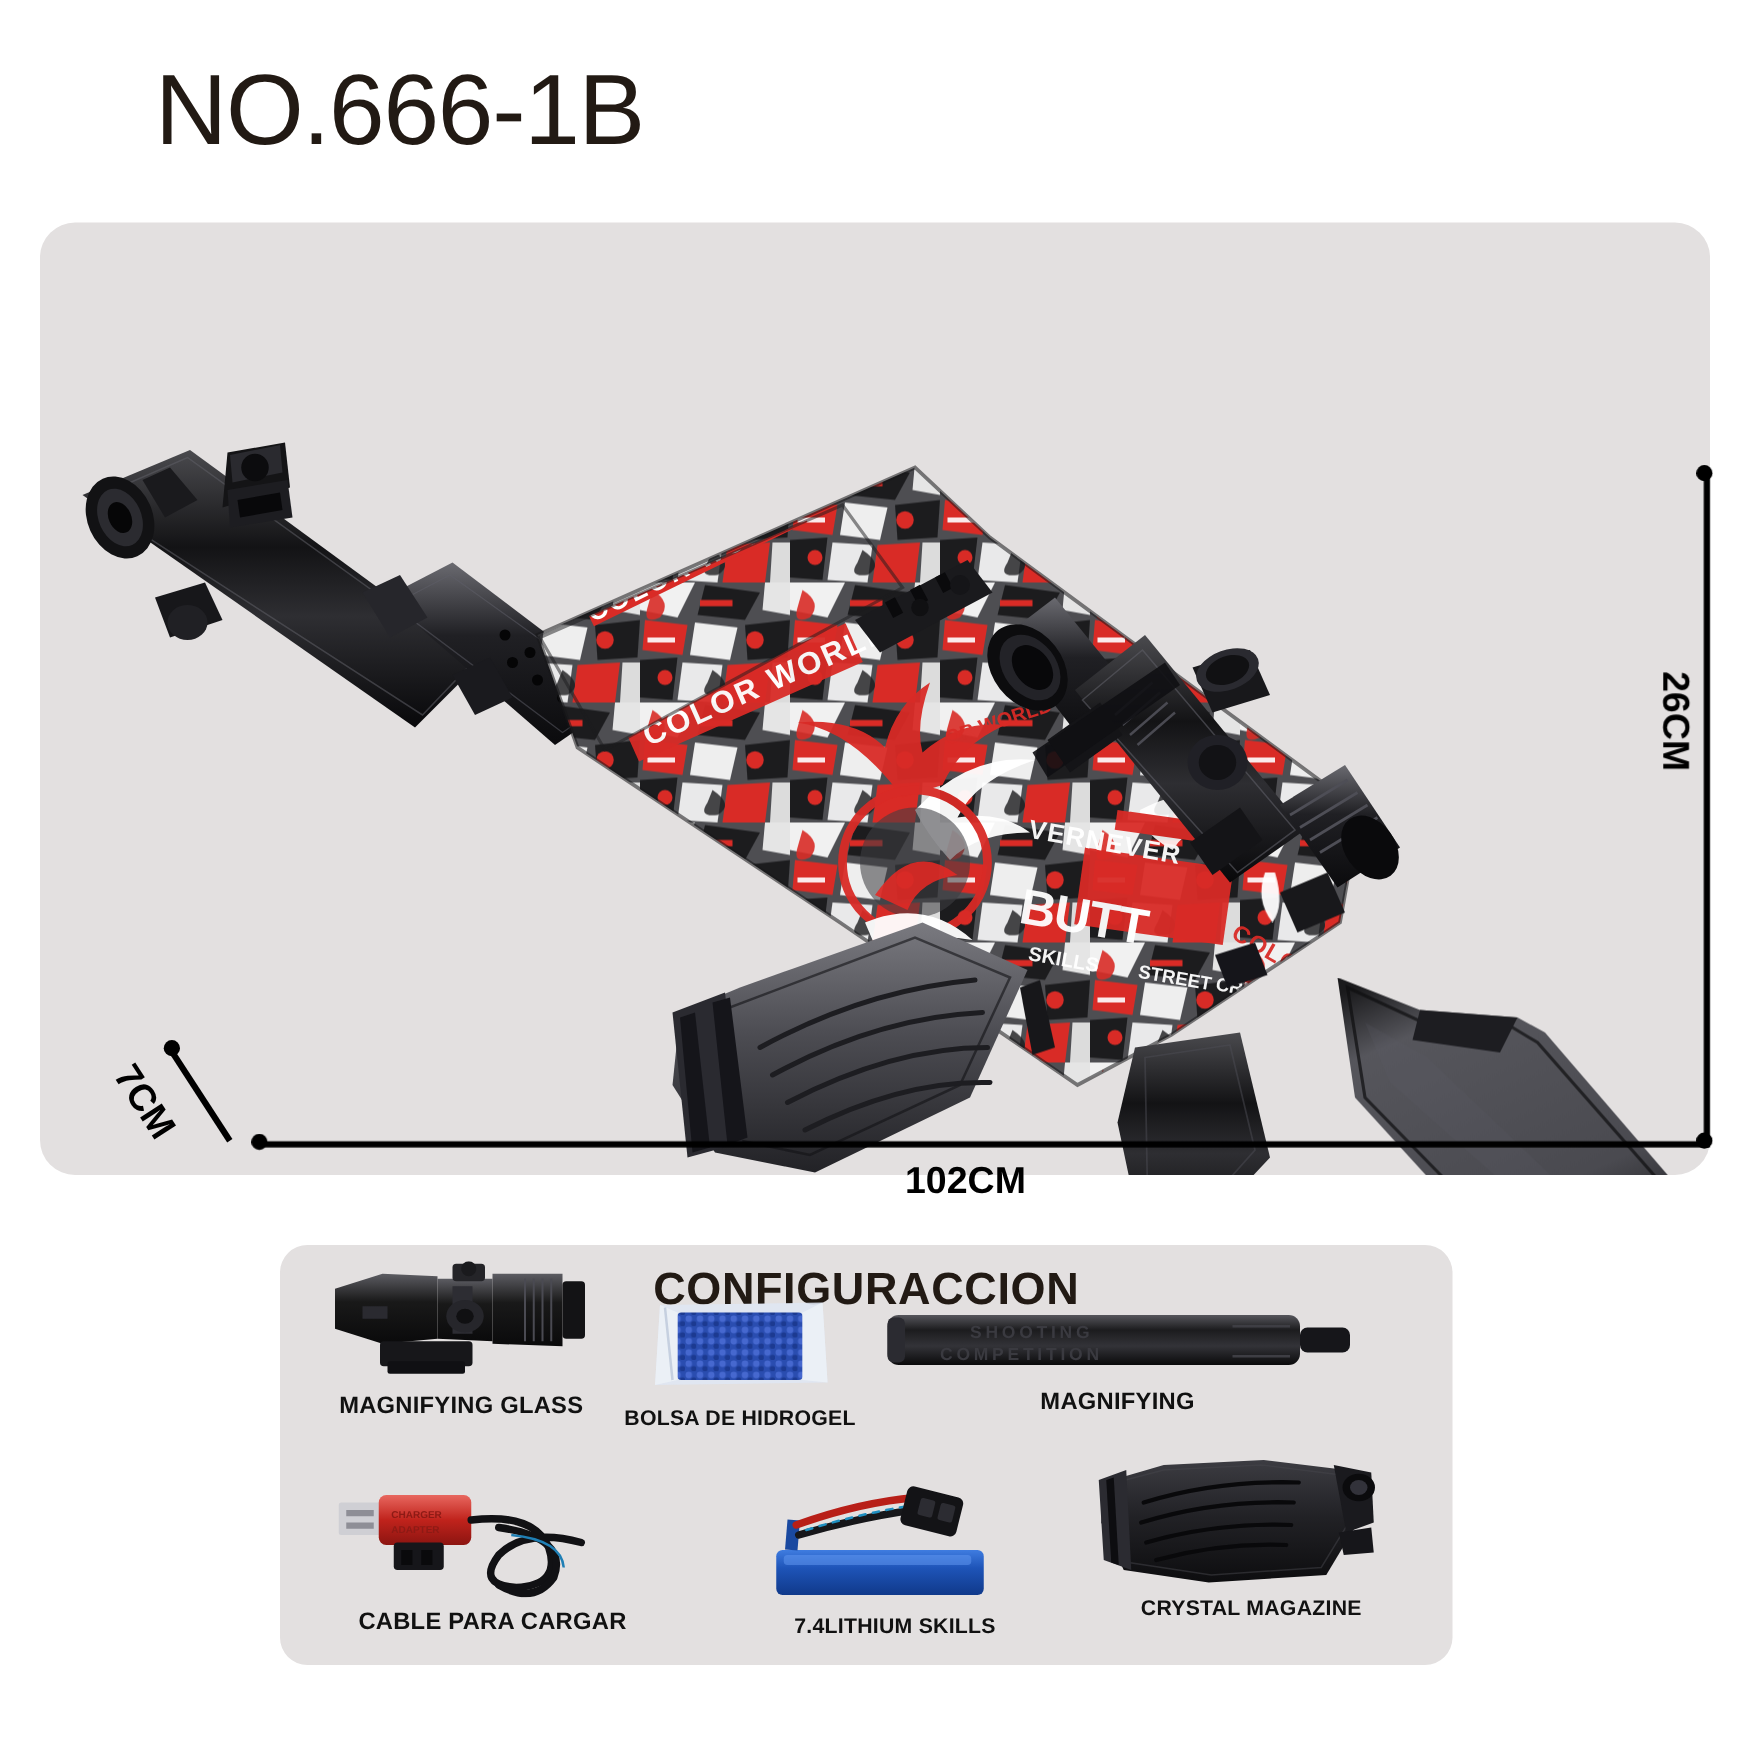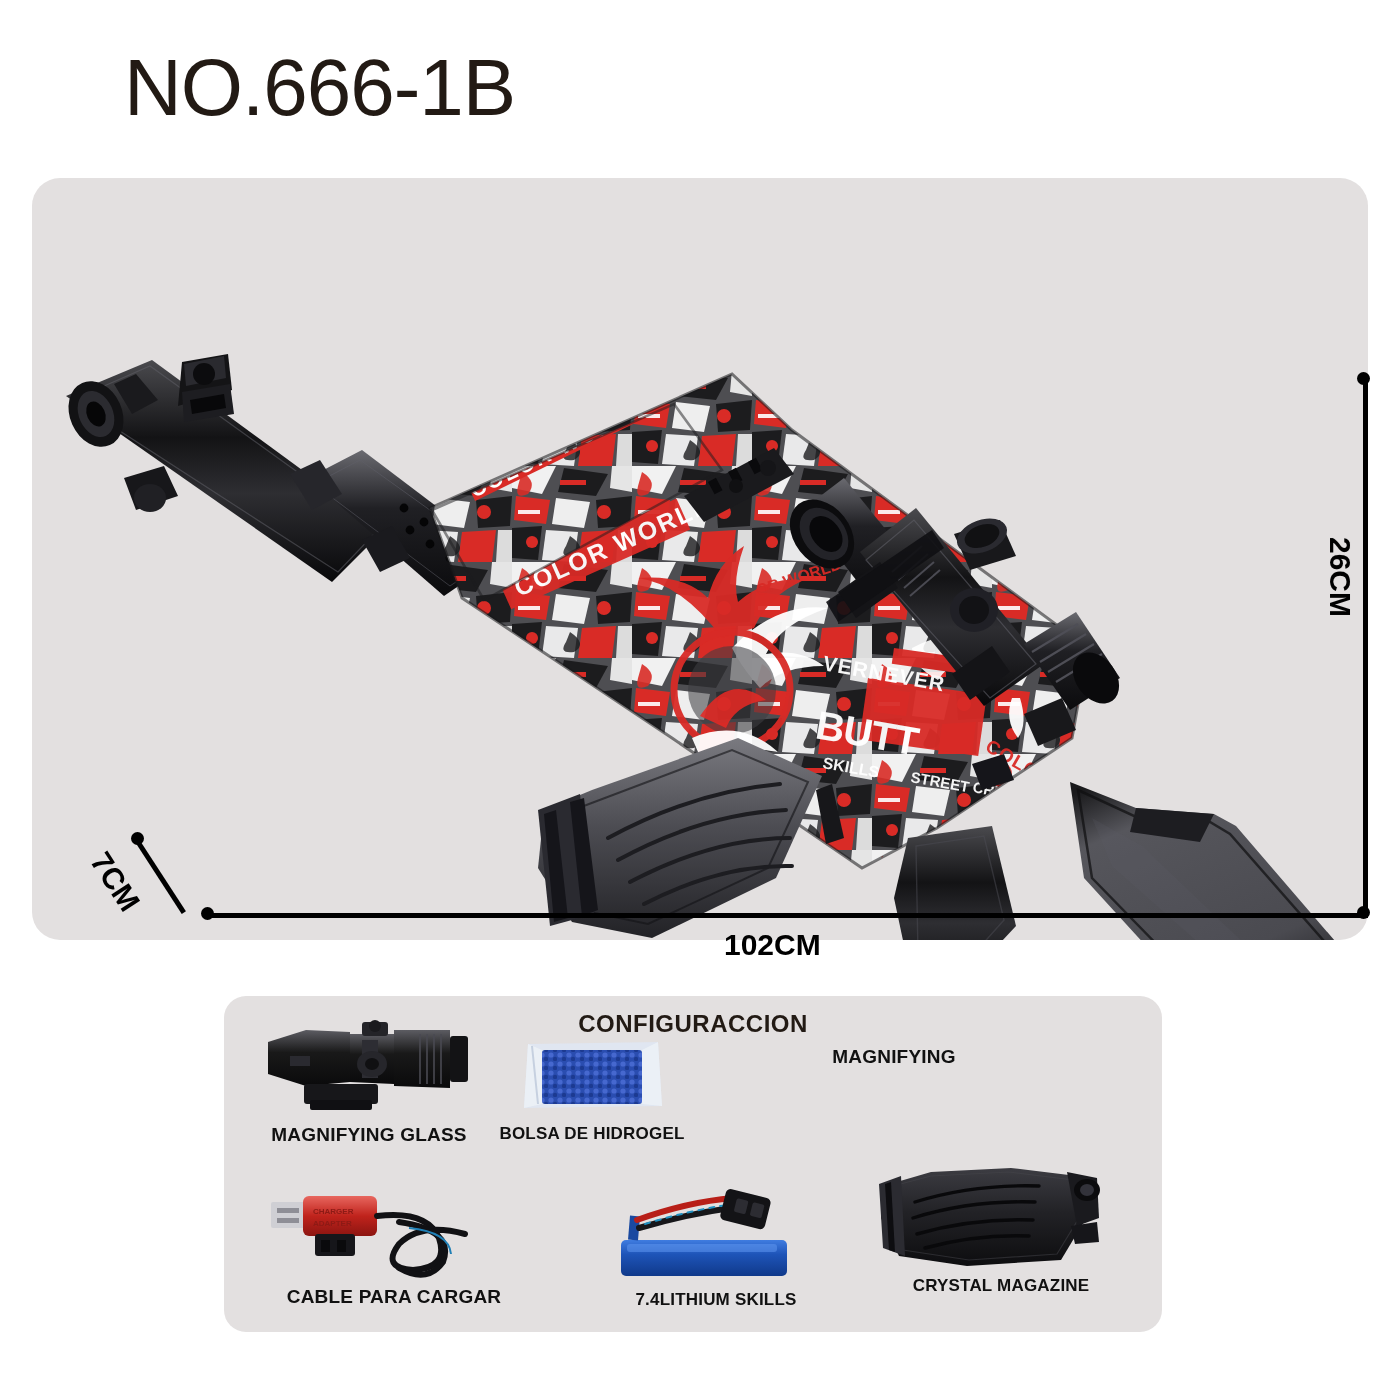--- a/index.html
+++ b/index.html
@@ -58,39 +58,39 @@
   
   .config-panel{
     position:absolute;left:224px;top:996px;
     width:938px;height:336px;
     background:#e3e0e0;
     border-radius:22px;
   }
   .config-title{
     position:absolute;left:0;right:0;top:14px;
     text-align:center;
-    font-size:24px;font-weight:bold;
+    font-size:36px;font-weight:bold;
     color:#221a14;
     letter-spacing:0.5px;
   }
 
   .acc{
     position:absolute;
     display:flex;flex-direction:column;align-items:center;
   }
   .acc-art{position:relative;}
   .acc-label{
     margin-top:4px;
     font-size:19px;font-weight:bold;color:#111;
     white-space:nowrap;letter-spacing:0.2px;
   }
   .acc-label.sm{font-size:17px;}
 
   
-  .acc-scope   {left:20px;  top:24px; width:250px;}
+  .acc-scope   {left:20px;  top:13px; width:250px;}
   .acc-gel     {left:268px; top:38px; width:200px;}
   .acc-sil     {left:460px; top:46px; width:420px;}
   .acc-cable   {left:20px;  top:182px;width:300px;}
   .acc-batt    {left:362px; top:190px;width:260px;}
   .acc-mag     {left:632px; top:168px;width:290px;}
 </style>
 </head>
 <body>
 
 <div class="page">
@@ -389,20 +389,41 @@
           <rect x="30" y="16" width="100" height="54" rx="3" fill="url(#beads)"></rect>
           <path d="M16 10 L30 16 L30 70 L12 74 Z" fill="#eef2f8" opacity="0.8"></path>
           <path d="M146 8 L130 16 L130 70 L150 72 Z" fill="#eef2f8" opacity="0.8"></path>
           <path d="M20 12 L26 70" stroke="#c6d0e0" stroke-width="2" fill="none"></path>
         </svg>
       </div>
       <div class="acc-label sm">BOLSA DE HIDROGEL</div>
     </div>
 
     <div class="acc acc-sil">
+      <div class="acc-art">
+        <svg width="380" height="60" viewBox="0 0 380 60">
+          <defs>
+            <linearGradient id="sil" x1="0" y1="0" x2="0" y2="1">
+              <stop offset="0%" stop-color="#56565c"></stop>
+                <stop offset="30%" stop-color="#1c1c1e"></stop>
+              <stop offset="62%" stop-color="#333338"></stop>
+                <stop offset="100%" stop-color="#0a0a0b"></stop>
+            </linearGradient>
+          </defs>
+          <rect x="6" y="10" width="330" height="40" rx="9" fill="url(#sil)"></rect>
+          <rect x="336" y="20" width="40" height="20" rx="6" fill="#16161a"></rect>
+          <text x="72" y="28" font-family="Liberation Sans, sans-serif" font-size="14" font-weight="bold" fill="#3a3a40" letter-spacing="3">SHOOTING</text>
+          <text x="48" y="46" font-family="Liberation Sans, sans-serif" font-size="14" font-weight="bold" fill="#3a3a40" letter-spacing="3">COMPETITION</text>
+          <g stroke="#3e3e44" stroke-width="2">
+            <line x1="282" y1="19" x2="328" y2="19"></line>
+            <line x1="282" y1="43" x2="328" y2="43"></line>
+          </g>
+          <rect x="6" y="12" width="14" height="36" rx="5" fill="#2b2b31"></rect>
+        </svg>
+      </div>
       <div class="acc-label">MAGNIFYING</div>
     </div>
 
     <div class="acc acc-cable">
       <div class="acc-art">
         <svg width="270" height="100" viewBox="0 0 270 100">
           <defs>
             <linearGradient id="red" x1="0" y1="0" x2="0" y2="1">
               <stop offset="0%" stop-color="#e8675f"></stop>
                 <stop offset="50%" stop-color="#c0231c"></stop>

